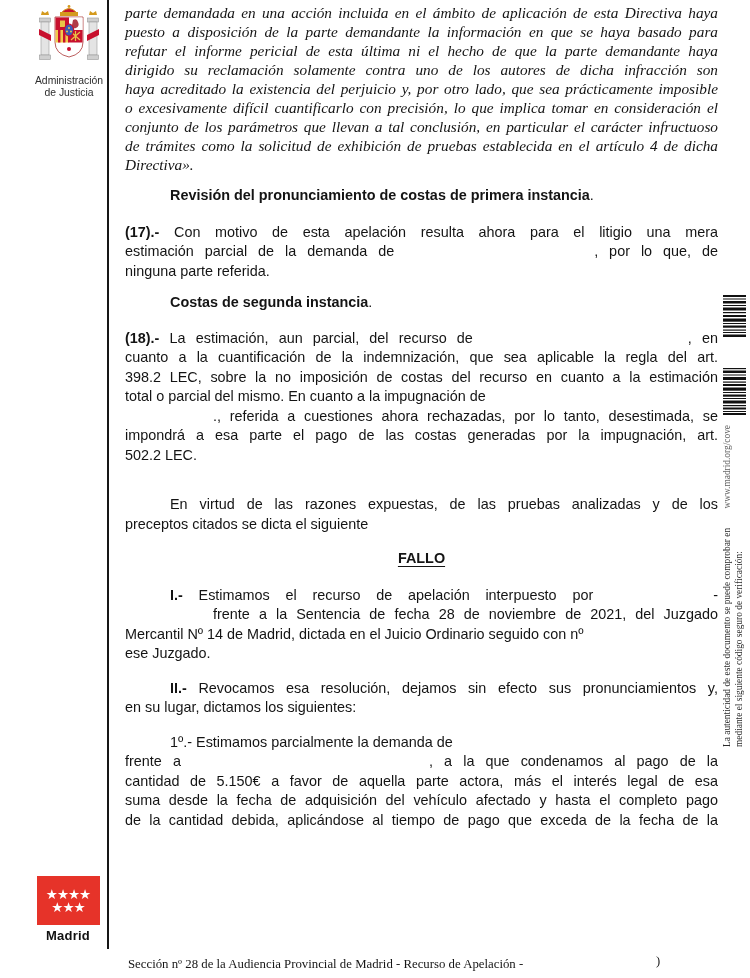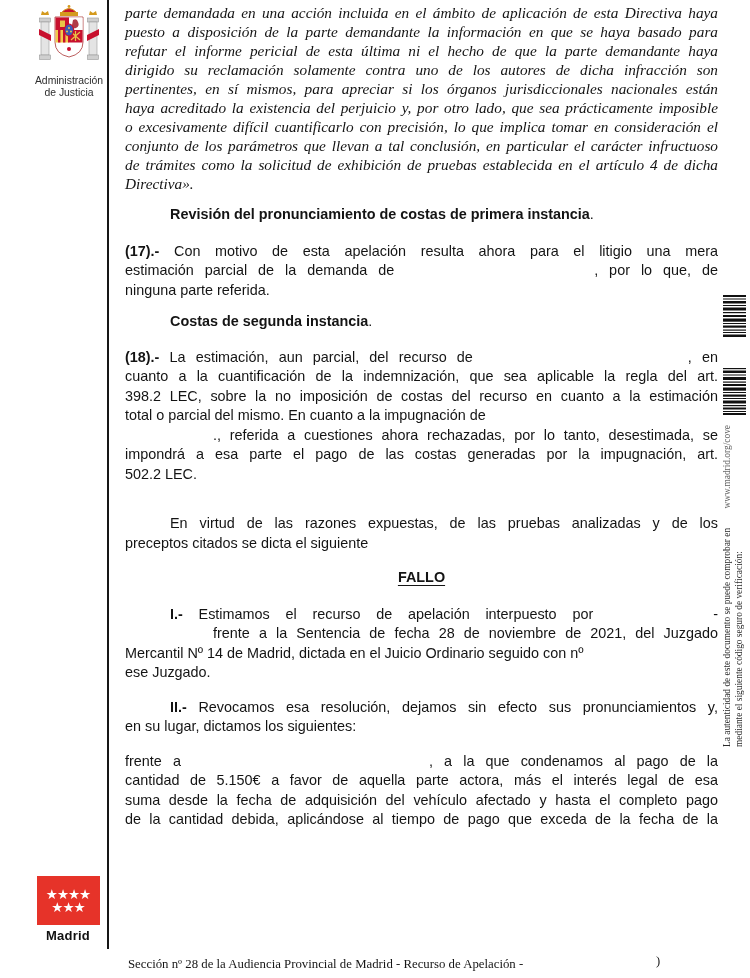--- a/index.html
+++ b/index.html
@@ -103,21 +103,20 @@
   <div class="lbl">Administración</div>
   <div class="lbl" style="margin-top:0">de Justicia</div>
 </div>
 
 <div id="doc-body">
     <div class="block serif-italic" id="blk-quote">
       <div class="ln justify"><span>parte demandada en una acción incluida en el ámbito de aplicación de esta Directiva haya</span></div>
       <div class="ln justify"><span>puesto a disposición de la parte demandante la información en que se haya basado para</span></div>
       <div class="ln justify"><span>refutar el informe pericial de esta última ni el hecho de que la parte demandante haya</span></div>
       <div class="ln justify"><span>dirigido su reclamación solamente contra uno de los autores de dicha infracción son</span></div>
-      <div class="ln justify"><span>pertinentes, en sí mismos, para apreciar si los órganos jurisdiccionales nacionales están</span></div>
       <div class="ln justify"><span>haya acreditado la existencia del perjuicio y, por otro lado, que sea prácticamente imposible</span></div>
       <div class="ln justify"><span>o excesivamente difícil cuantificarlo con precisión, lo que implica tomar en consideración el</span></div>
       <div class="ln justify"><span>conjunto de los parámetros que llevan a tal conclusión, en particular el carácter infructuoso</span></div>
       <div class="ln justify"><span>de trámites como la solicitud de exhibición de pruebas establecida en el artículo 4 de dicha</span></div>
       <div class="ln left"><span>Directiva».</span></div>
     </div>
     <div class="block sans" id="blk-heading-revision">
       <div class="ln left" style="padding-left: 45px;"><span class="b">Revisión del pronunciamiento de costas de primera instancia</span><span>.</span></div>
     </div>
     <div class="block sans" id="blk-para-17">
@@ -148,20 +147,21 @@
       <div class="ln justify" style="padding-left: 45px;"><span class="b">I.-</span><span> Estimamos el recurso de apelación interpuesto por</span><span class="gap" style="width: 120px;"></span><span>-</span></div>
       <div class="ln justify"><span class="gap" style="width: 88px;"></span><span>frente a la Sentencia de fecha 28 de noviembre de 2021, del Juzgado</span></div>
       <div class="ln left"><span>Mercantil Nº 14 de Madrid, dictada en el Juicio Ordinario seguido con nº</span></div>
       <div class="ln left"><span>ese Juzgado.</span></div>
     </div>
     <div class="block sans" id="blk-para-fallo-ii">
       <div class="ln justify" style="padding-left: 45px;"><span class="b">II.-</span><span> Revocamos esa resolución, dejamos sin efecto sus pronunciamientos y,</span></div>
       <div class="ln left"><span>en su lugar, dictamos los siguientes:</span></div>
     </div>
     <div class="block sans" id="blk-para-fallo-1">
+      <div class="ln left" style="padding-left: 45px;"><span>1º.- Estimamos parcialmente la demanda de</span></div>
       <div class="ln justify"><span>frente a</span><span class="gap" style="width: 248px;"></span><span>, a la que condenamos al pago de la</span></div>
       <div class="ln justify"><span>cantidad  de 5.150€ a favor de aquella parte actora, más el interés legal de esa</span></div>
       <div class="ln justify"><span>suma desde la fecha de adquisición del vehículo afectado y hasta el completo pago</span></div>
       <div class="ln justify"><span>de la cantidad debida, aplicándose al tiempo de pago que exceda de la fecha de la</span></div>
     </div>
   </div>
 
 <div class="barcode" id="barcode-1">
   <svg width="23" height="42" viewBox="0 0 23 42">
     <g fill="#111">

